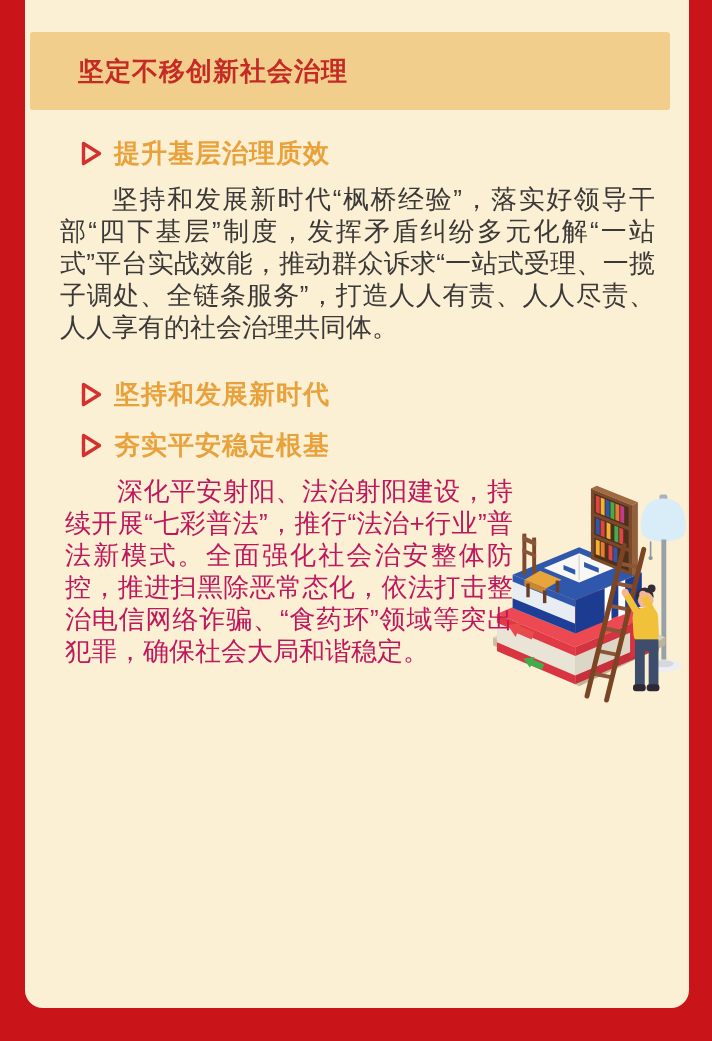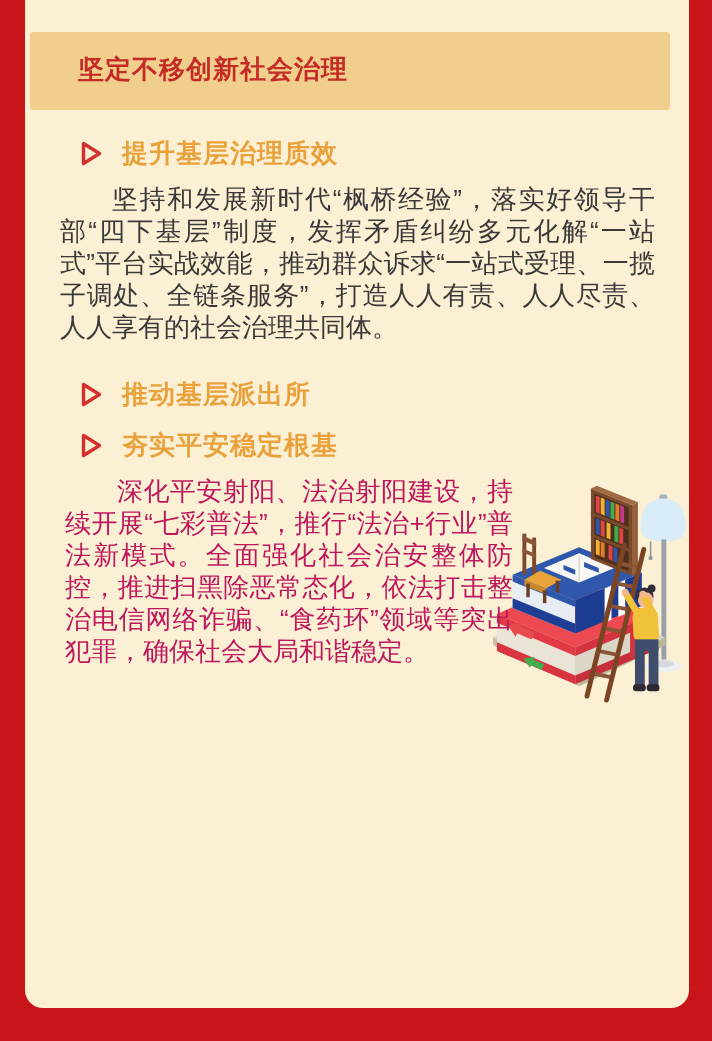--- a/index.html
+++ b/index.html
@@ -8,38 +8,38 @@
     background:#C9141A;
     font-family:"Liberation Sans","DejaVu Sans",sans-serif;
   }
   .card{
     position:absolute;left:25px;top:0;width:664px;height:1008px;
     background:#FBEFD4;border-radius:0 0 18px 18px;overflow:hidden;
   }
   .banner{
     margin:32px 19px 0 5px;height:78px;background:#F2CE8C;border-radius:3px;
     display:flex;flex-direction:column;justify-content:center;
-    padding-left:48px;box-sizing:border-box;font-family:Liberation Mono, monospace;
+    padding-left:48px;box-sizing:border-box;
   }
   .banner .bline{
     font-size:26px;line-height:35px;font-weight:bold;color:#C32B24;
     letter-spacing:1px;
   }
   .intro{
     position:relative;margin:30px 26px 0 35px;
     font-size:26px;line-height:33px;color:#BF2A28;
     text-indent:72px;text-align:justify;word-break:break-all;
   }
   .intro .play{
     position:absolute;left:43px;top:6px;width:0;height:0;
     border-left:17px solid #C32B24;
     border-top:10px solid transparent;border-bottom:10px solid transparent;
   }
   .sec-head{
-    display:flex;align-items:center;gap:19px;margin-left:55px;
+    display:flex;align-items:center;gap:11px;margin-left:55px;
     font-size:26px;font-weight:bold;color:#E9A23B;letter-spacing:1px;
   }
   .sec-head svg{flex:0 0 auto;display:block;}
   .h1{margin-top:26px;}
   .h2{margin-top:34px;}
   .h3{margin-top:16px;}
   .body-p{
     margin:12px 34px 0 35px;
     font-size:26px;line-height:32px;color:#3B3938;
     text-indent:52px;text-align:justify;word-break:break-all;
@@ -69,21 +69,21 @@
       <path d="M3.5 3.5 L19.5 13.5 L3.5 23.5 Z" fill="#FBEFD4" stroke="#D3312E" stroke-width="3.4" stroke-linejoin="round"></path>
     </svg>
     <span>提升基层治理质效</span>
   </div>
   <p class="body-p">坚持和发展新时代“枫桥经验”，落实好领导干部“四下基层”制度，发挥矛盾纠纷多元化解“一站式”平台实战效能，推动群众诉求“一站式受理、一揽子调处、全链条服务”，打造人人有责、人人尽责、人人享有的社会治理共同体。</p>
 
   <div class="sec-head h2">
     <svg width="23" height="27" viewBox="0 0 23 27">
       <path d="M3.5 3.5 L19.5 13.5 L3.5 23.5 Z" fill="#FBEFD4" stroke="#D3312E" stroke-width="3.4" stroke-linejoin="round"></path>
     </svg>
-    <span>推动基层派出所</span>
+    <span>坚持和发展新时代</span>
   </div>
 
   <div class="sec-head h3">
     <svg width="23" height="27" viewBox="0 0 23 27">
       <path d="M3.5 3.5 L19.5 13.5 L3.5 23.5 Z" fill="#FBEFD4" stroke="#D3312E" stroke-width="3.4" stroke-linejoin="round"></path>
     </svg>
     <span>夯实平安稳定根基</span>
   </div>
 
   <div class="wrap3">

